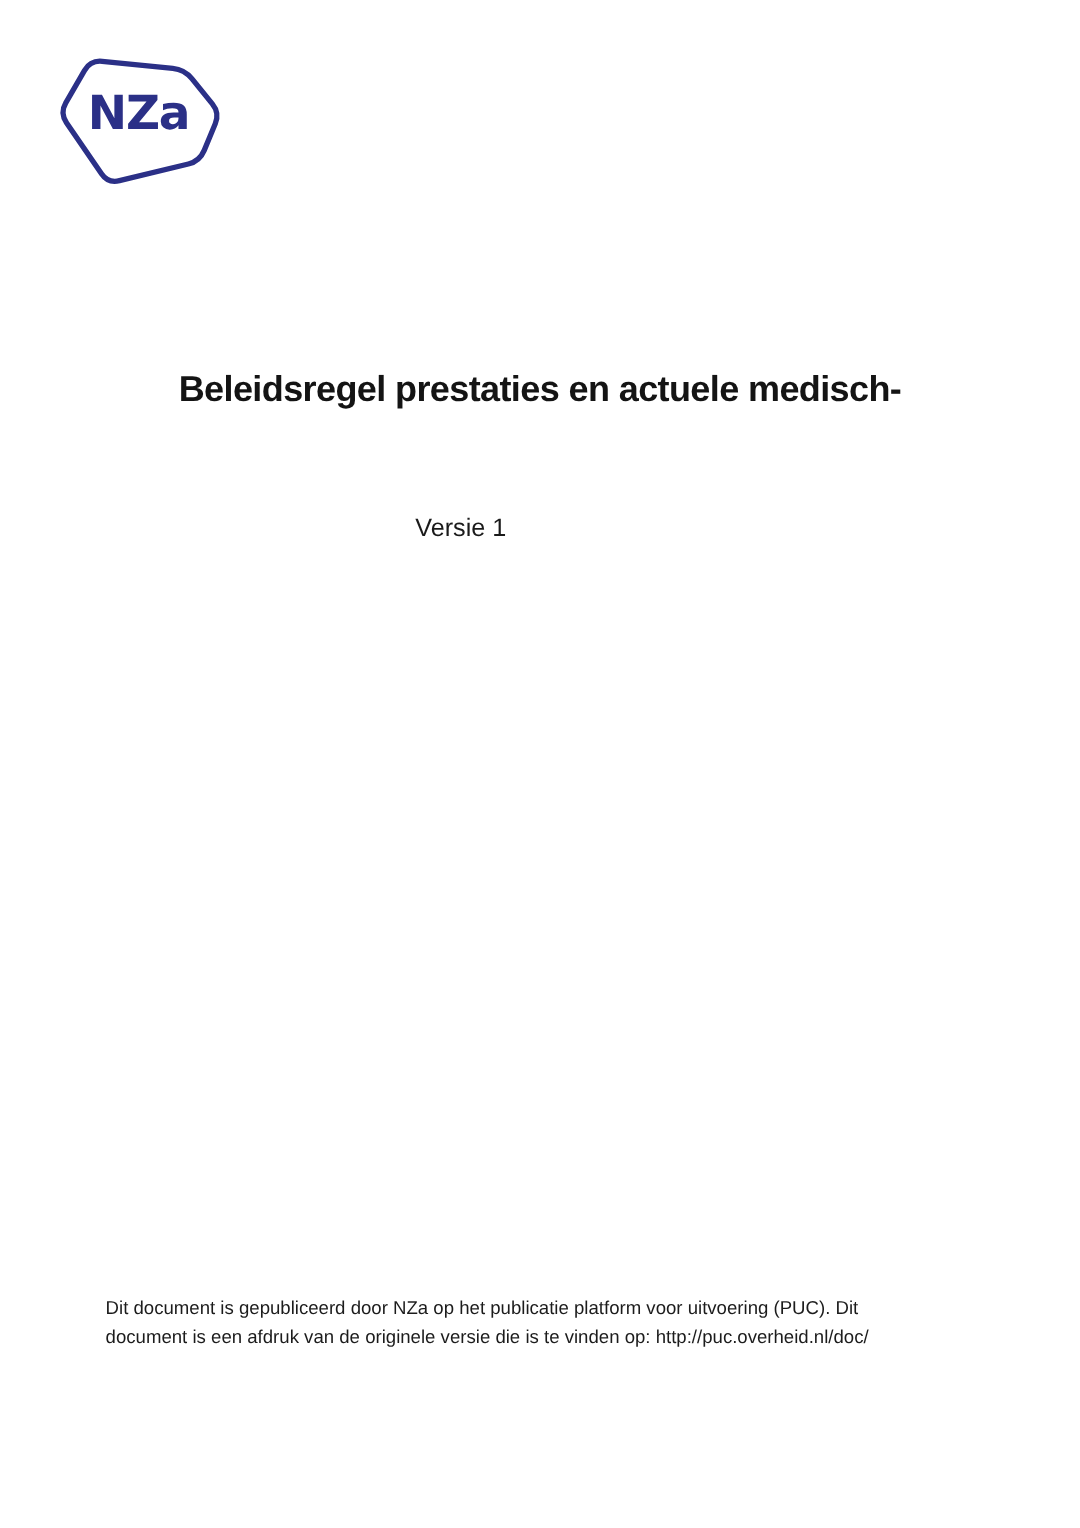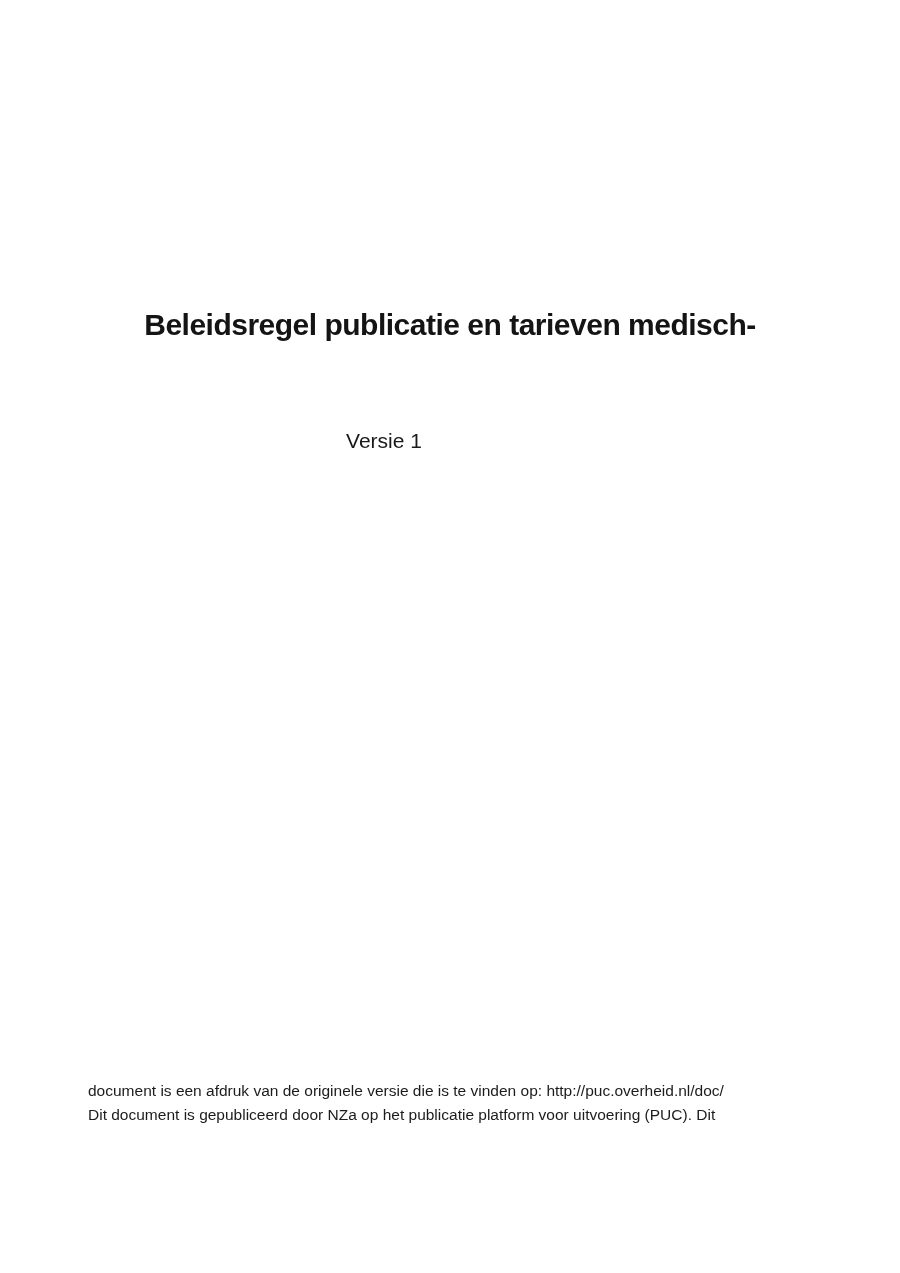--- a/index.html
+++ b/index.html
@@ -69,27 +69,45 @@
     font-size: 15.5px;
     line-height: 23.5px;
     white-space: nowrap;
   }
 </style>
 </head>
 <body>
 
 <div class="page">
 
+  <div class="logo">
+    <svg viewBox="0 0 145 122" xmlns="http://www.w3.org/2000/svg">
+      <path d="M 25,16.7
+               Q 30,8 40,9
+               L 100,15
+               Q 110,16 116.3,23.8
+               L 133.7,45.2
+               Q 140,53 136.2,62.2
+               L 126.8,84.8
+               Q 123,94 113.3,96.4
+               L 54.7,110.6
+               Q 45,113 39.4,104.7
+               L 9.6,61.2
+               Q 4,53 9,44.4
+               Z" fill="none" stroke="#2b3087" stroke-width="4.5" stroke-linejoin="round"></path>
+      <text class="logo-text" x="71" y="67" text-anchor="middle" font-size="40" fill="#2b3087">NZa</text>
+    </svg>
+  </div>
 
   <h1 class="title">
-    <span class="title-line">Beleidsregel publicatie en tarieven medisch-</span>
+    <span class="title-line">Beleidsregel prestaties en actuele medisch-</span>
   </h1>
 
   <div class="version">Versie 1</div>
 
   <div class="footer">
     <p class="notice">
+      <span class="notice-line">Dit document is gepubliceerd door NZa op het publicatie platform voor uitvoering (PUC). Dit</span>
       <span class="notice-line">document is een afdruk van de originele versie die is te vinden op: http://puc.overheid.nl/doc/</span>
-      <span class="notice-line">Dit document is gepubliceerd door NZa op het publicatie platform voor uitvoering (PUC). Dit</span>
     </p>
   </div>
 
 </div>
 
 </body></html>

